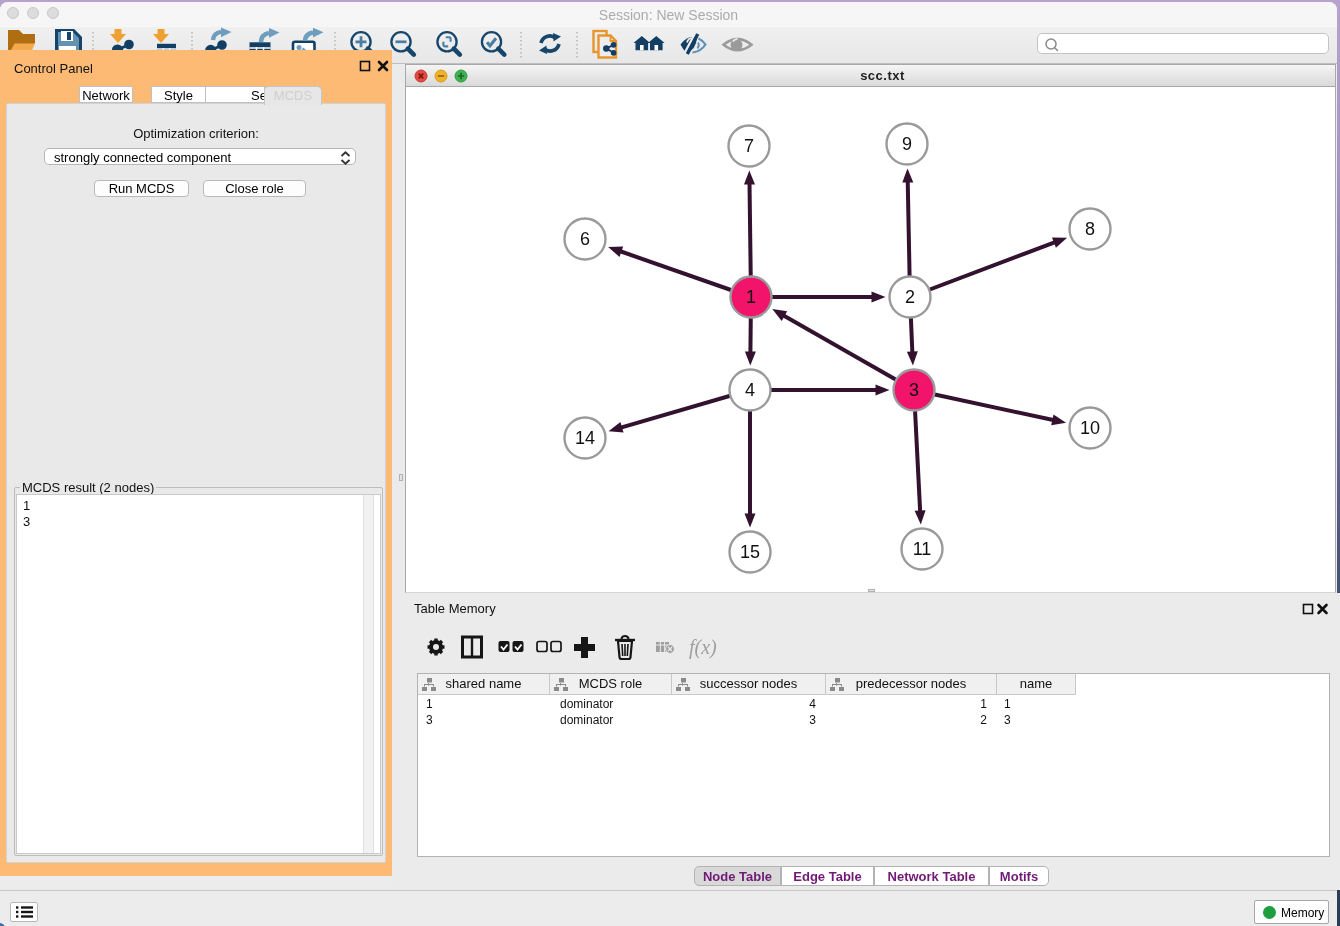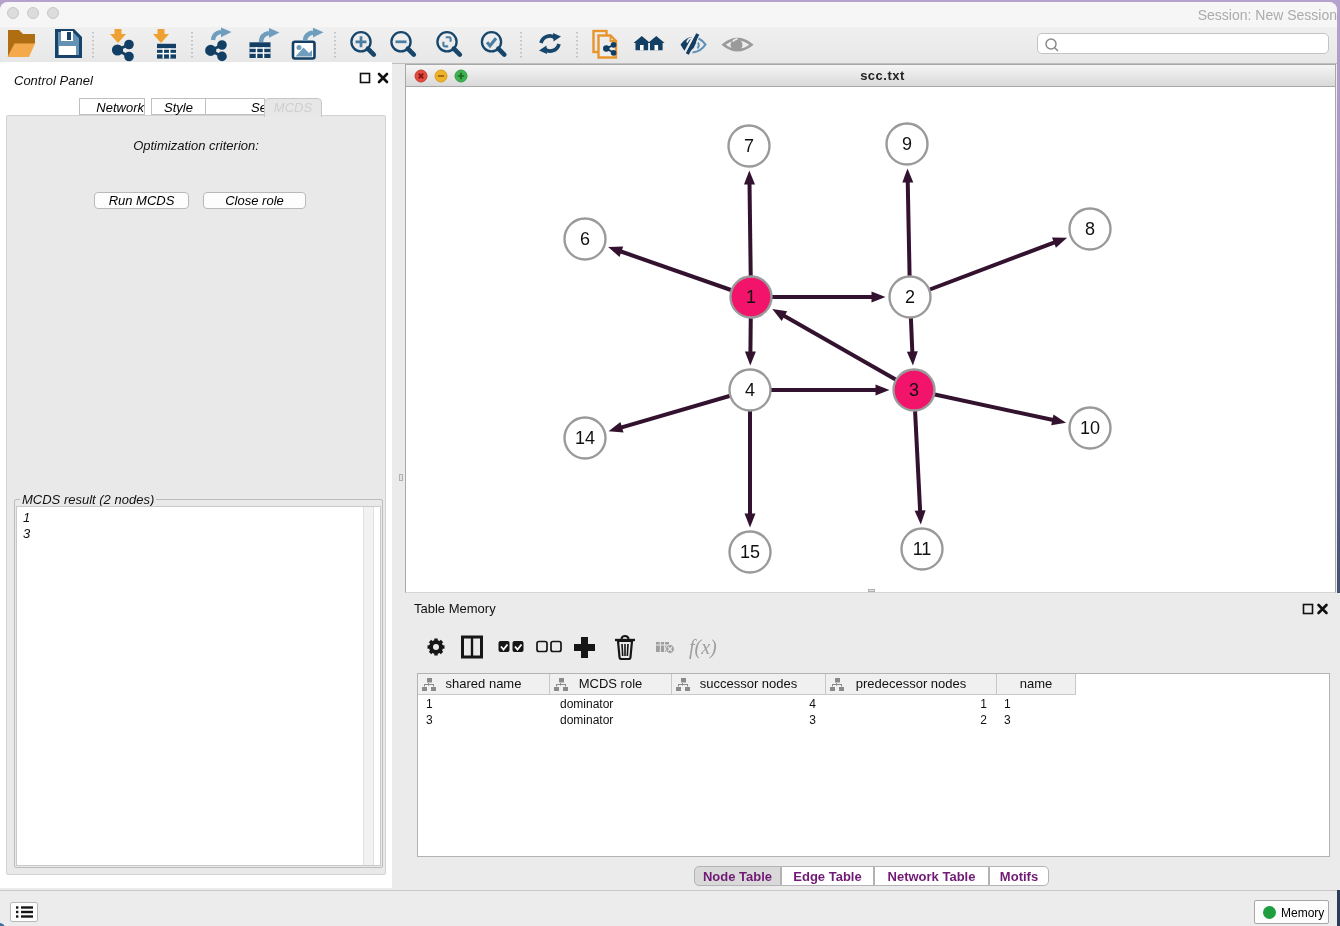--- a/index.html
+++ b/index.html
@@ -5,31 +5,31 @@
 * { margin:0; padding:0; box-sizing:border-box; }
 html,body { width:1340px; height:926px; overflow:hidden; }
 body { background:linear-gradient(#b7a2ce 0%, #a794c2 18%, #7d74a0 38%, #4a5578 60%, #33455f 80%, #2b3c56 100%); font-family:"Liberation Sans", sans-serif; }
 #app { position:absolute; left:0; top:2px; width:1337px; height:924px;
   background:#ececec; border-radius:8px 8px 0 0; }
 
 #titlebar { position:absolute; left:0; top:0; width:100%; height:26px;
   background:#f6f6f6; border-radius:8px 8px 0 0; border-bottom:1px solid #d8d8d8; }
 .tl { position:absolute; top:5px; width:12px; height:12px; border-radius:50%;
   background:#dcdcdc; border:1px solid #c8c8c8; }
-#title-text { position:absolute; top:5px; width:100%; text-align:right;
+#title-text { position:absolute; top:5px; width:100%; text-align:center;
   color:#ababab; font-size:14px; }
 
 #toolbar { position:absolute; left:0; top:25px; width:100%; height:37px;
   background:linear-gradient(#f0f0f0,#e7e7e7); border-bottom:1px solid #bfbfbf; }
 
 #search { position:absolute; left:1037px; top:31px; width:292px; height:21px;
   background:#fff; border:1px solid #c3c3c3; border-radius:5px; }
 
-#cpanel { position:absolute; left:0; top:60px; width:392px; height:826px;
-  background:#ffffff;font-style:italic; }
+#cpanel { position:absolute; left:0; top:48px; width:392px; height:826px;
+  background:#fdba74; }
 #cp-title { position:absolute; left:14px; top:11px; font-size:13px; color:#111; }
 #cp-content { position:absolute; left:6px; top:53px; width:380px; height:760px;
   background:#e9e9e9; border:1px solid #d2d2d2; border-radius:2px; }
 .tabbtn { position:absolute; top:36px; height:17px; background:#fff;
   border:1px solid #c0c0c0; font-size:13px; color:#000; text-align:center;
   line-height:18px; }
 
 #vsplit { position:absolute; left:392px; top:62px; width:13px; height:826px; background:#ebebeb; }
 #hsplit { position:absolute; left:405px; top:591px; width:935px; height:4px; background:#ebebeb; }
 
@@ -203,27 +203,35 @@
       <line x1="12.5" y1="12.5" x2="16" y2="16" stroke="#8a8a8a" stroke-width="1.5"></line>
     </svg>
   </div>
   <div id="cpanel">
     <div id="cp-title">Control Panel</div>
     <svg width="30" height="14" style="position:absolute;left:359px;top:9px;">
       <rect x="1.5" y="2.5" width="9" height="9" fill="none" stroke="#111" stroke-width="1.6"></rect>
       <path d="M20,3 l8,8 M28,3 l-8,8" stroke="#111" stroke-width="2.6" stroke-linecap="round"></path>
     </svg>
     <div id="cp-content"></div>
-    <div class="tabbtn" style="left:79px; width:66px;text-align:right;">Network</div>
+    <div class="tabbtn" style="left:79px; width:54px;">Network</div>
     <div class="tabbtn" style="left:151px; width:55px;">Style</div>
     <div class="tabbtn" style="left:205px; width:60px;padding-left:45px;">Select</div>
     <div class="tabbtn" style="left:264px; width:58px; background:#e7e7e7; border-color:#c6c6c6;
       border-radius:5px 5px 0 0; border-bottom:none; height:19px; color:#cfcfcf;">MCDS</div>
     <div style="position:absolute; left:0; top:76px; width:392px; text-align:center;
       font-size:13px; color:#111;">Optimization criterion:</div>
+    <div id="dropdown" style="position:absolute; left:44px; top:98px; width:312px; height:17px;
+      background:#fff; border:1px solid #b7b7b7; border-radius:5px; font-size:13px; color:#000;
+      line-height:17px; padding-left:9px;">strongly connected component
+      <svg width="11" height="14" style="position:absolute; right:4px; top:2px;">
+        <path d="M1.5,5 l4,-3.6 4,3.6" fill="none" stroke="#333" stroke-width="1.9"></path>
+        <path d="M1.5,9 l4,3.6 4,-3.6" fill="none" stroke="#333" stroke-width="1.9"></path>
+      </svg>
+    </div>
     <div class="btn" style="position:absolute; left:94px; top:130px; width:95px; height:17px;
       text-align:center; line-height:16px;">Run MCDS</div>
     <div class="btn" style="position:absolute; left:203px; top:130px; width:103px; height:17px;
       text-align:center; line-height:16px;">Close role</div>
 
     <div style="position:absolute; left:14px; top:437px; width:369px; height:369px;
       border:1px solid #bcbcbc; border-radius:2px;"></div>
     <div style="position:absolute; left:20px; top:430px; background:#e9e9e9; padding:0 2px;
       font-size:13px; color:#111;">MCDS result (2 nodes)</div>
     <div style="position:absolute; left:16px; top:444px; width:365px; height:360px;

